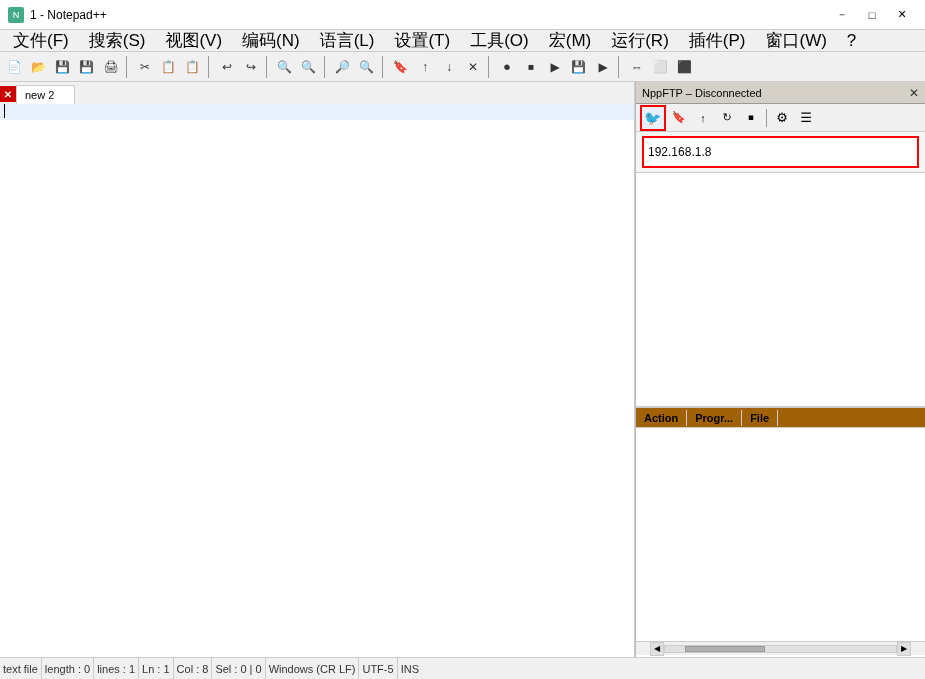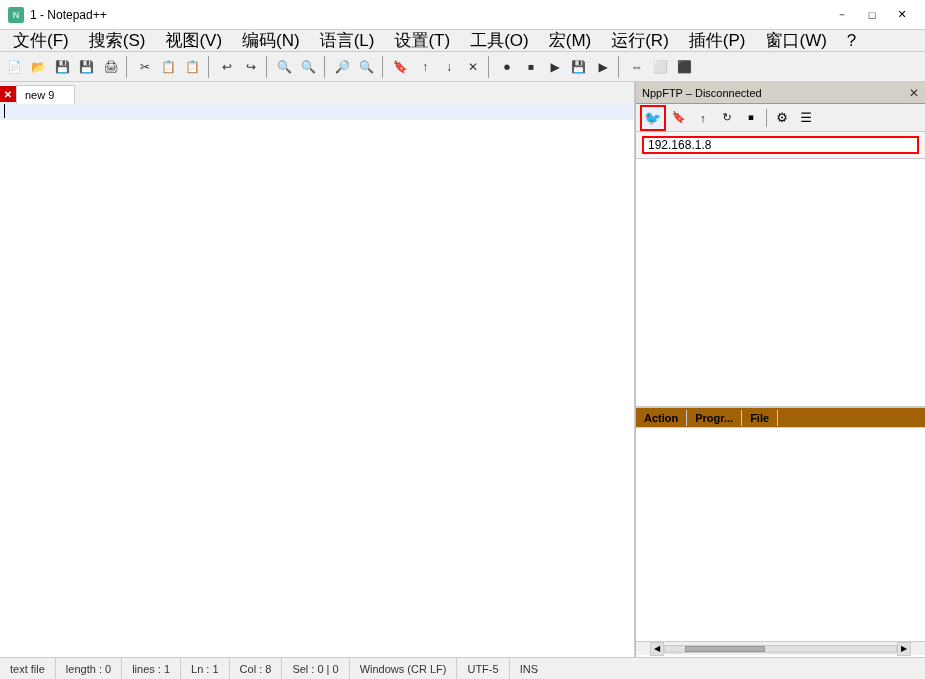--- a/index.html
+++ b/index.html
@@ -215,21 +215,21 @@
       border-bottom: 1px solid #ccc;
     }
     .ftp-server-field {
       border: 2px solid #ff0000;
       background: #fff;
       padding: 2px 4px;
       font-size: 12px;
       width: 100%;
       display: flex;
       align-items: center;
-      height: 18px;
+      height: 32px;
     }
     .ftp-server-input {
       flex: 1;
       border: none;
       outline: none;
       font-size: 12px;
       background: transparent;
     }
     
     .ftp-file-tree {
@@ -265,21 +265,21 @@
     .status-bar {
       height: 22px;
       background: #f0f0f0;
       border-top: 1px solid #ccc;
       display: flex;
       align-items: center;
       font-size: 11px;
       color: #333;
     }
     .status-section {
-      padding: 0 10px;
+      padding: 0 3px;
       border-right: 1px solid #ccc;
       height: 100%;
       display: flex;
       align-items: center;
       white-space: nowrap;
     }
     .status-section:last-child { border-right: none; }
 
     
     .ftp-log-hscroll {
@@ -393,21 +393,21 @@
 </div>
 
 <div class="main-area">
 
   <div class="editor-area">
     <div class="editor-tab-bar">
       <div style="width:16px; height:20px; background:#f0f0f0; display:flex; align-items:center; justify-content:center;">
         <div class="x-red-box">✕</div>
       </div>
       <div class="editor-tab active">
-        <span>new 9</span>
+        <span>new 2</span>
       </div>
     </div>
     <div class="editor-content">
       <div class="editor-line-highlight"></div>
       <div class="editor-cursor"></div>
     </div>
   </div>
 
   <div class="ftp-panel">
 

